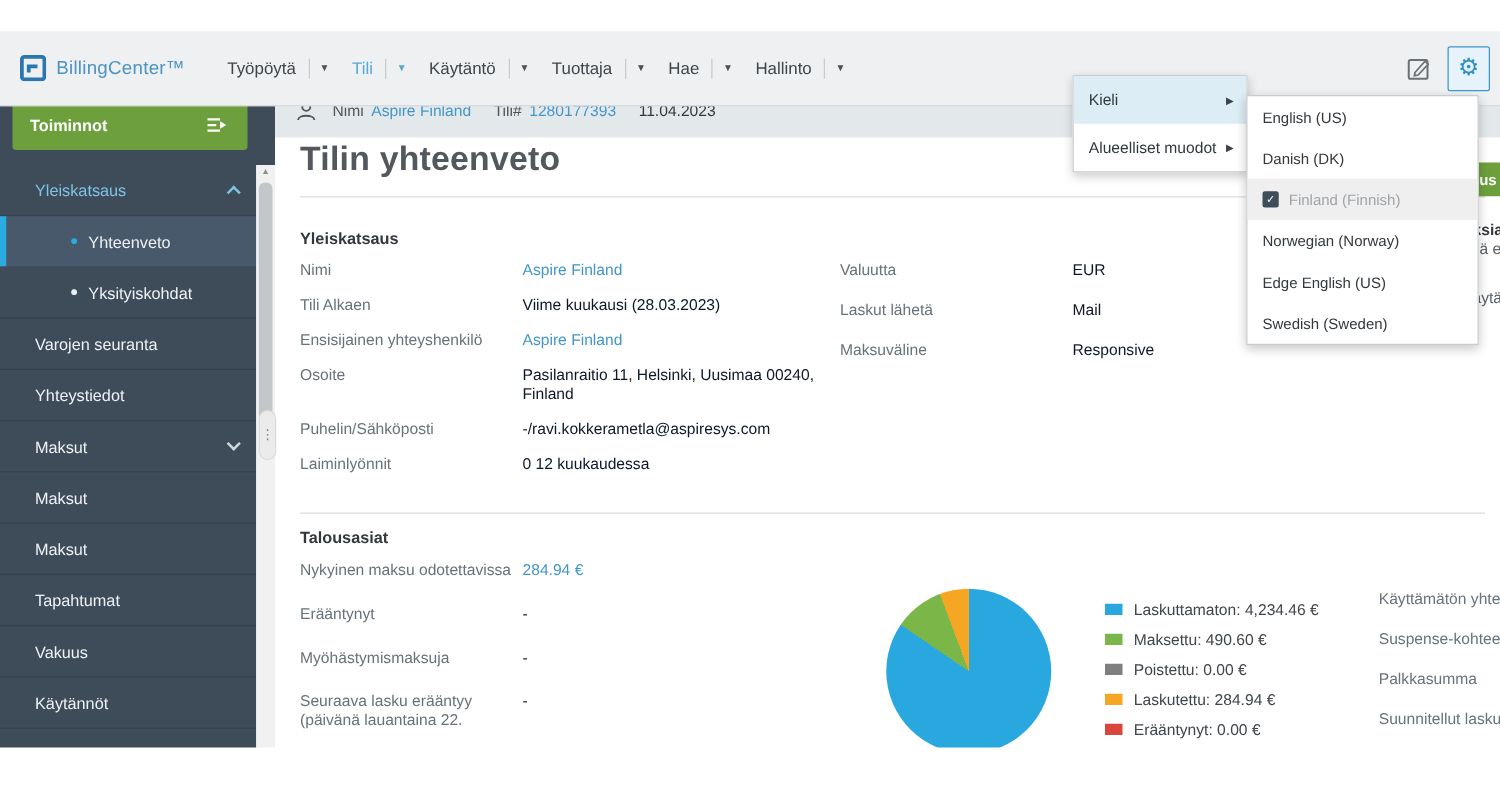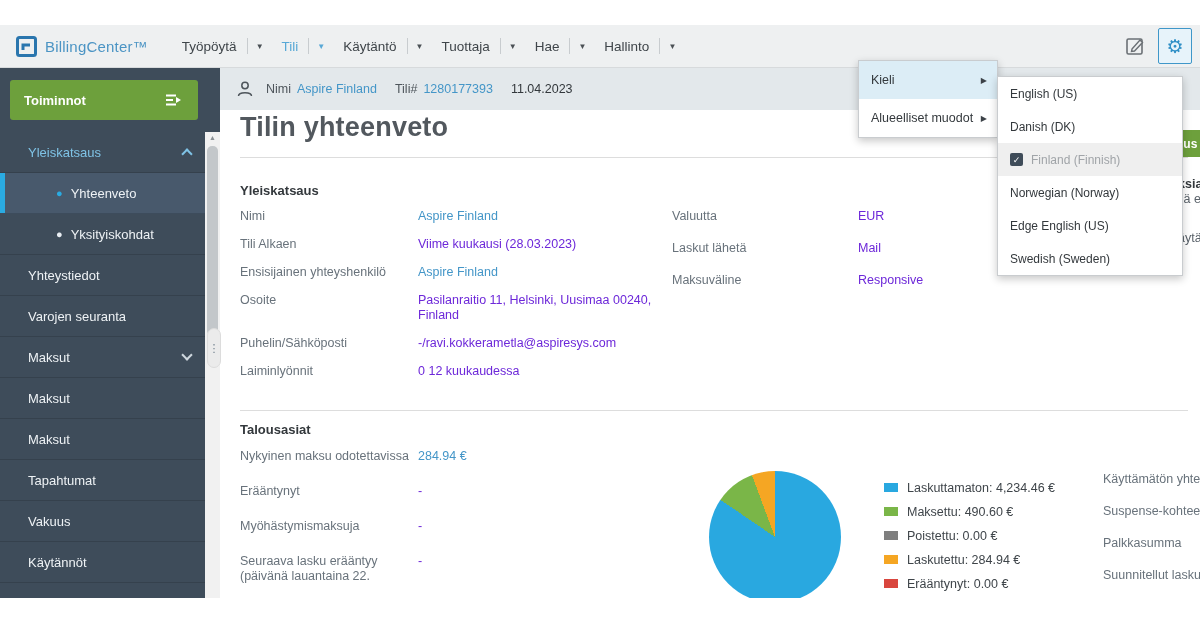--- a/index.html
+++ b/index.html
@@ -3,21 +3,21 @@
 <meta charset="utf-8">
 <style>
   * { margin:0; padding:0; box-sizing:border-box; }
   html,body { width:1200px; height:628px; }
   body {
     position:relative; overflow:hidden; background:#fff;
     font-family:"Liberation Sans","DejaVu Sans",sans-serif;
     -webkit-font-smoothing:antialiased; color:#3c4248;
   }
   
-  .topbar { position:absolute; left:0; top:25px; width:1200px; height:43px;
+  .topbar { position:absolute; left:0; top:25px; width:1200px; height:60px;
     background:#eef0f1; border-bottom:1px solid #d7dadc;
     display:flex; align-items:center; padding:0 8px 0 16px; z-index:5; }
   .brand { display:flex; align-items:center; margin-right:26px; }
   .brand-logo { width:21px; height:21px; margin-right:8px; flex:0 0 auto; }
   .brand-name { font-size:15px; color:#4b94c4; letter-spacing:.2px; }
   .menu { display:flex; align-items:center; }
   .menu-item { display:flex; align-items:center; margin-right:10px; cursor:pointer; }
   .menu-label { font-size:13.5px; color:#3f454a; padding:0 10px 0 8px; }
   .menu-item.active .menu-label, .menu-item.active .chev { color:#58a8d6; }
   .menu-sep { width:1px; height:16px; background:#c8cccf; margin-right:8px; }
@@ -89,21 +89,21 @@
   .fields { position:absolute; font-size:12.5px; line-height:15px; }
   .f-left { left:20px; top:141px; width:445px; }
   .f-right { left:452px; top:141px; width:330px; }
   .f-fin { left:20px; top:381px; width:450px; }
   .frow { display:flex; margin-bottom:13px; }
   .f-right .frow { margin-bottom:17px; }
   .f-fin .frow-1 { margin-bottom:22px; } .f-fin .frow { margin-bottom:20px; }
   .flabel { width:178px; color:#68727b; flex:0 0 auto; }
   .f-fin .flabel { width:178px; }
   .f-right .flabel { width:186px; }
-  .fvalue { width:262px; color:#6d28d9; }
+  .fvalue { width:262px; color:#0f172a; }
   .fvalue.link { color:#4496c8; cursor:pointer; }
 
   
   .pie { position:absolute; left:489px; top:403px; width:132px; height:132px;
     border-radius:50%; background:#29a8e0; }
   .legend { position:absolute; left:664px; top:413px; font-size:12.5px; }
   .legend-item { display:flex; align-items:center; height:13px; margin-bottom:11px;
     white-space:nowrap; color:#3f454a; }
   .legend-swatch { width:14px; height:9px; margin-right:9px; flex:0 0 auto; background:#999; }
   .rightcol { position:absolute; left:883px; top:404px; font-size:12.5px; color:#68727b; }
@@ -209,24 +209,24 @@
   </div>
   <div class="nav-row sub selected">
     <span class="bullet">●</span>
     <span>Yhteenveto</span>
   </div>
   <div class="nav-row sub">
     <span class="bullet">●</span>
     <span>Yksityiskohdat</span>
   </div>
   <div class="nav-row">
+    <span>Varojen seuranta</span>
+  </div>
+  <div class="nav-row">
     <span>Yhteystiedot</span>
-  </div>
-  <div class="nav-row">
-    <span>Varojen seuranta</span>
   </div>
   <div class="nav-row">
     <span>Maksut</span>
     <span class="grow"></span>
     <span class="nav-chev down"></span>
   </div>
   <div class="nav-row">
     <span>Maksut</span>
   </div>
   <div class="nav-row">

